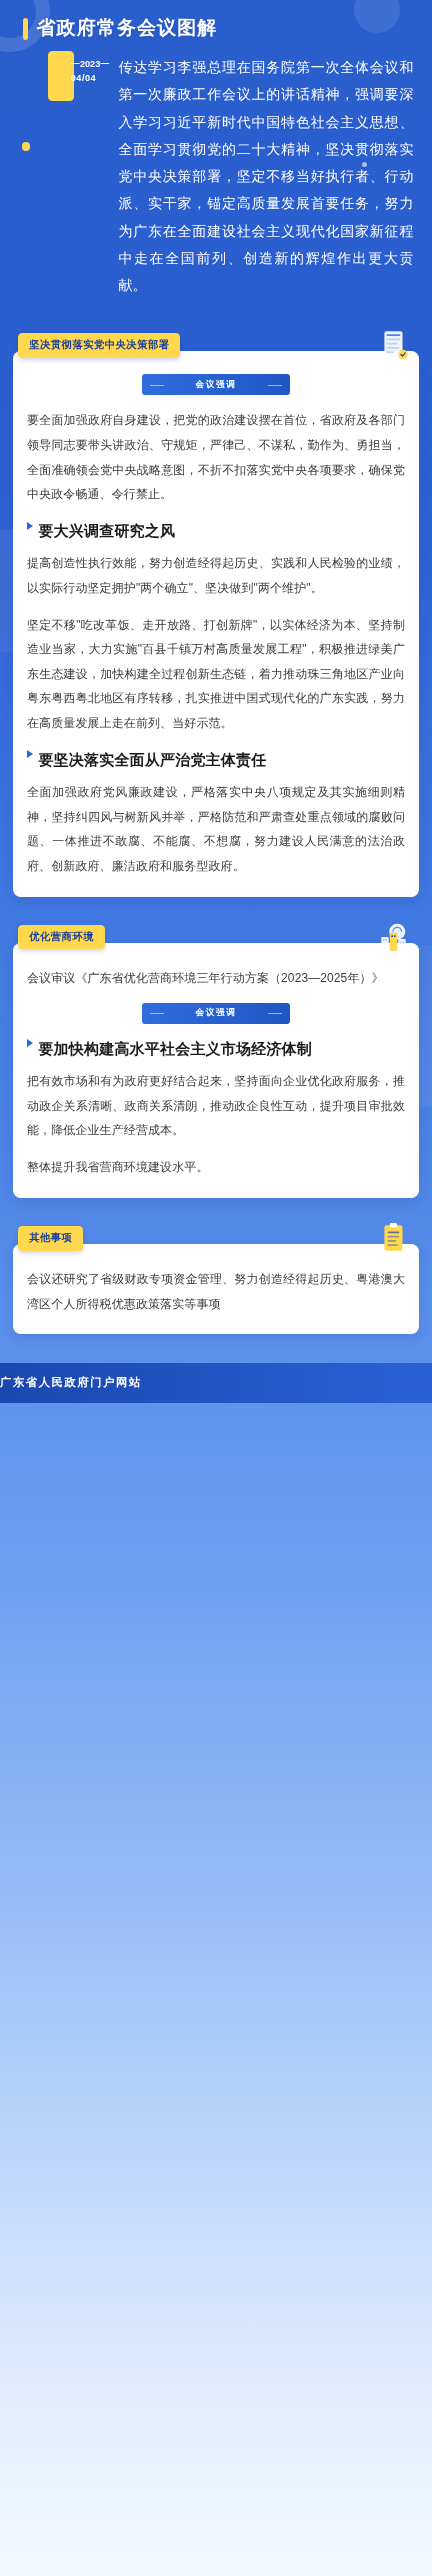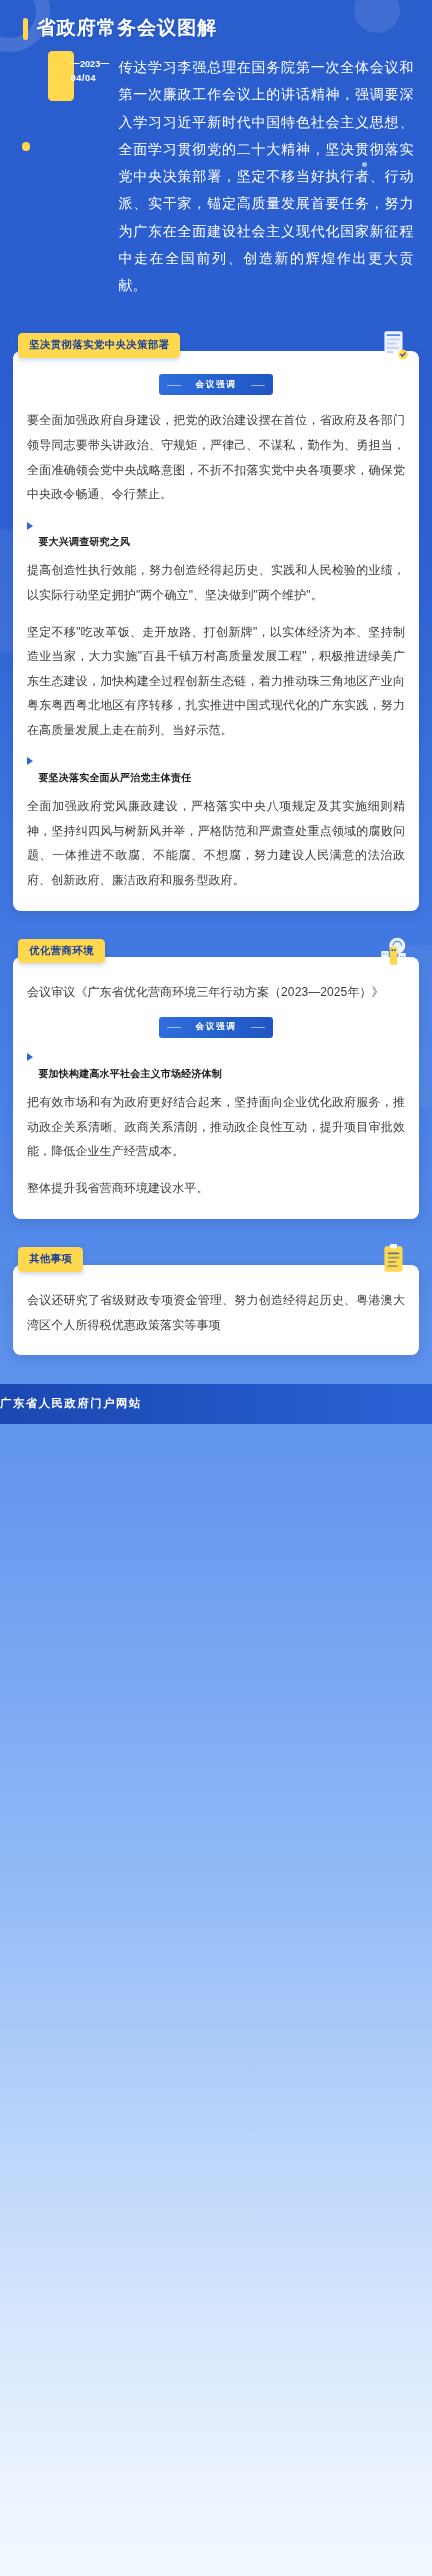--- a/index.html
+++ b/index.html
@@ -121,21 +121,21 @@
     margin:-10.8px 13px 0 13px;
     background:#ffffff;
     border-radius:7.6px;
     padding:23px 14px 16px 14px;
     box-shadow:0 3.2px 10.8px rgba(24,54,128,.16);
     position:relative;
     z-index:2;
   }
 
   .emph-bar {
-    width:114px;
+    width:148px;
     margin:0 auto 13px auto;
     background:#2a66d8;
     background:linear-gradient(90deg,#2f6ddd,#1f56c4);
     color:#fff;
     font-size:8.6px;
     font-weight:bold;
     letter-spacing:1.6px;
     text-align:center;
     padding:4.3px 0 4.9px 0;
     border-radius:3.2px;
@@ -170,26 +170,25 @@
   .tri {
     flex:0 0 auto;
     margin-top:2.7px;
     margin-right:5.4px;
     width:0; height:0;
     border-left:6.5px solid #2a66d8;
     border-top:4.3px solid transparent;
     border-bottom:4.3px solid transparent;
   }
   .sub-title {
-    font-size:10px;
+    font-size:15px;
     font-weight:bold;
     color:#1b1b1b;
     line-height:1.6;
     letter-spacing:0.2px;
-    margin-top:15px;
   }
 
   
   .footer {
     margin-top:29px;
     background:#1b47b0;
     background:linear-gradient(90deg,#1b47b0,#2a62d6);
     text-align:left;
     padding:12px 0 13px 0;
   }

